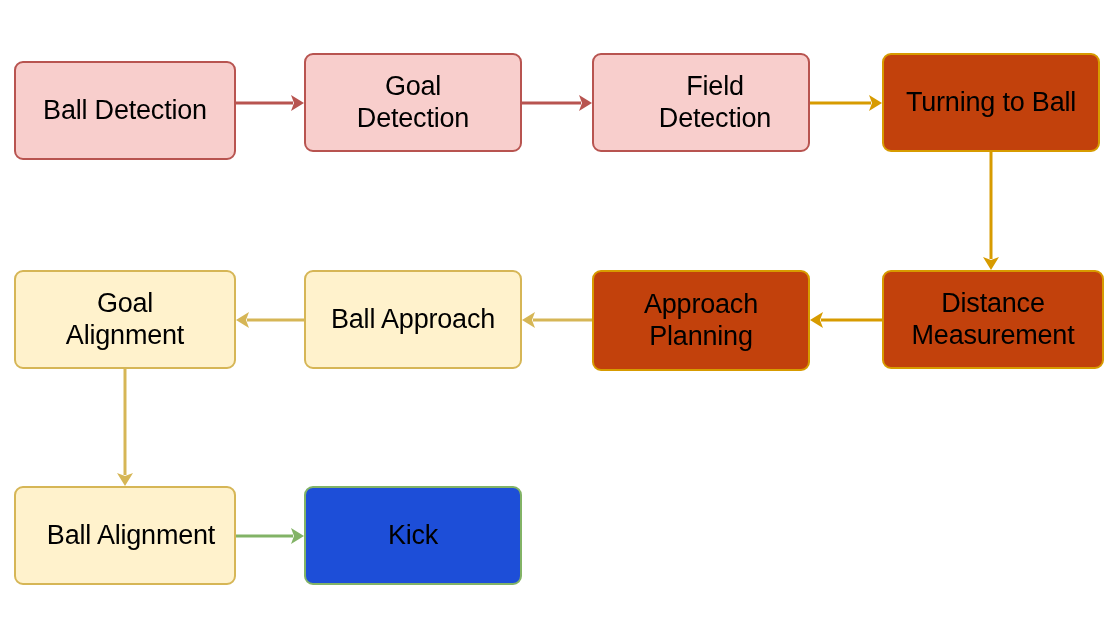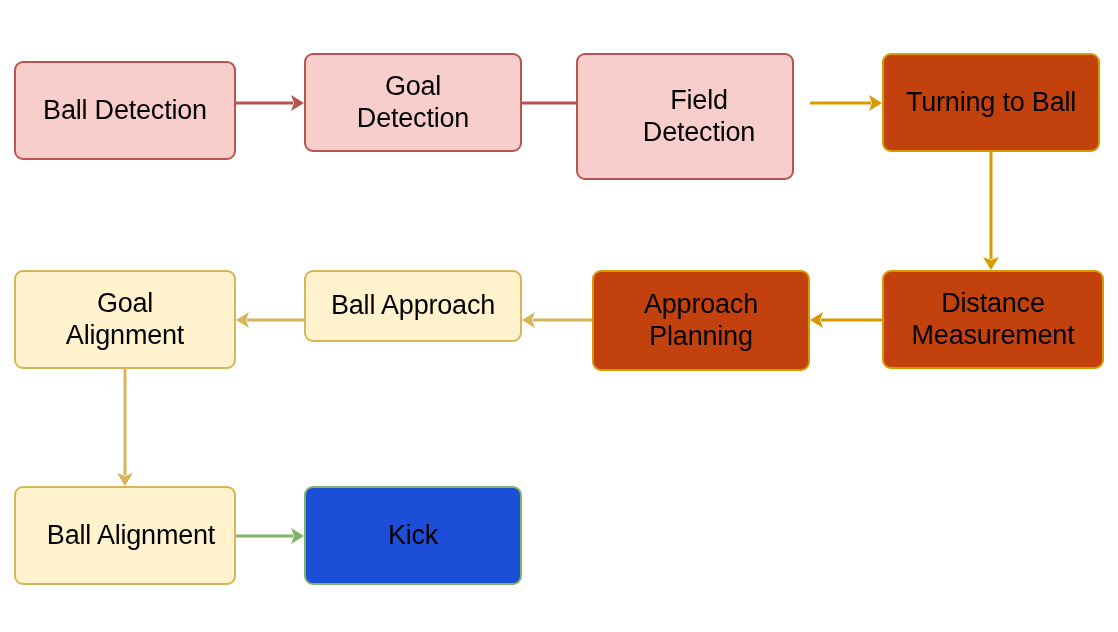--- a/index.html
+++ b/index.html
@@ -103,26 +103,26 @@
         <svg width="108" height="40">
           <line x1="20" y1="20" x2="77" y2="20" stroke="#82b366" stroke-width="3"></line>
           <polygon points="88,20 75,12 78,20 75,28" fill="#82b366"></polygon>
         </svg>
       </div>
     </div>
   <div id="node-layer">
       <div class="node pink" style="left: 14px; top: 61px; width: 222px; height: 99px;"><span>Ball Detection</span></div>
       <div class="node pink" style="left: 304px; top: 53px; width: 218px; height: 99px;"><span>Goal
 Detection</span></div>
-      <div class="node pink" style="left: 576px; top: 53px; width: 218px; height: 127px; padding-left: 32px;"><span>Field
+      <div class="node pink" style="left: 592px; top: 53px; width: 218px; height: 99px; padding-left: 32px;"><span>Field
 Detection</span></div>
       <div class="node peach" style="left: 882px; top: 53px; width: 218px; height: 99px;"><span>Turning to Ball</span></div>
       <div class="node cream" style="left: 14px; top: 270px; width: 222px; height: 99px;"><span>Goal
 Alignment</span></div>
-      <div class="node cream" style="left: 304px; top: 270px; width: 218px; height: 72px;"><span>Ball Approach</span></div>
+      <div class="node cream" style="left: 304px; top: 270px; width: 218px; height: 99px;"><span>Ball Approach</span></div>
       <div class="node peach" style="left: 592px; top: 270px; width: 218px; height: 101px;"><span>Approach
 Planning</span></div>
       <div class="node peach" style="left: 882px; top: 270px; width: 222px; height: 99px;"><span>Distance
 Measurement</span></div>
       <div class="node cream" style="left: 14px; top: 486px; width: 222px; height: 99px; padding-left: 16px;"><span>Ball Alignment</span></div>
       <div class="node green" style="left: 304px; top: 486px; width: 218px; height: 99px;"><span>Kick</span></div>
     </div>
 </div>
 
 </body></html>

